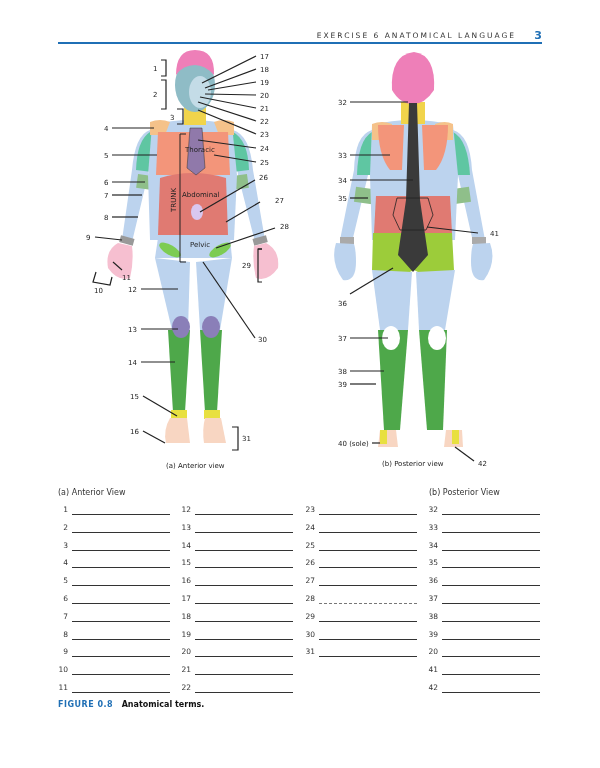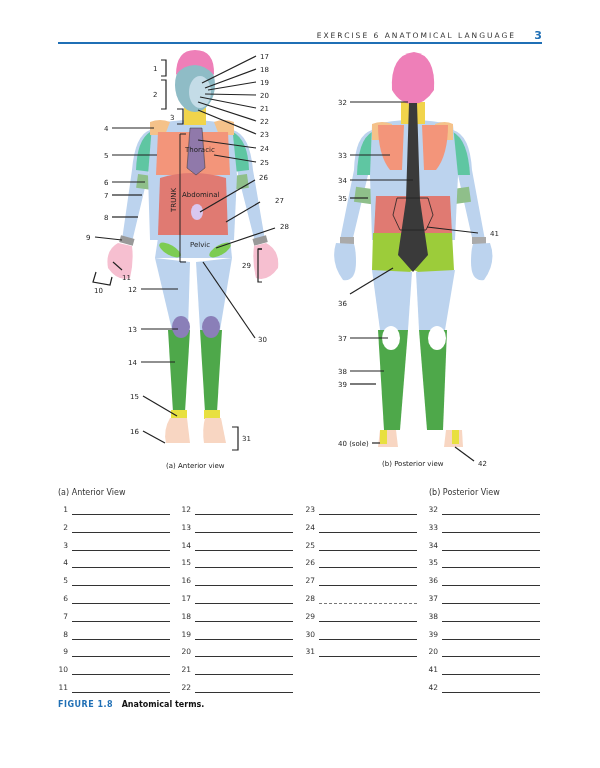--- a/index.html
+++ b/index.html
@@ -389,15 +389,15 @@
       <span class="num">41</span>
       <div class="line" style="width:98px"></div>
     </div>
   <div class="qrow" style="left:442px;top:683px;">
       <span class="num">42</span>
       <div class="line" style="width:98px"></div>
     </div>
 </div>
 
 <div class="caption">
-  <span class="fig">FIGURE 1.8</span>
+  <span class="fig">FIGURE 0.8</span>
   <span class="txt">Anatomical terms.</span>
 </div>
 
 </body></html>

